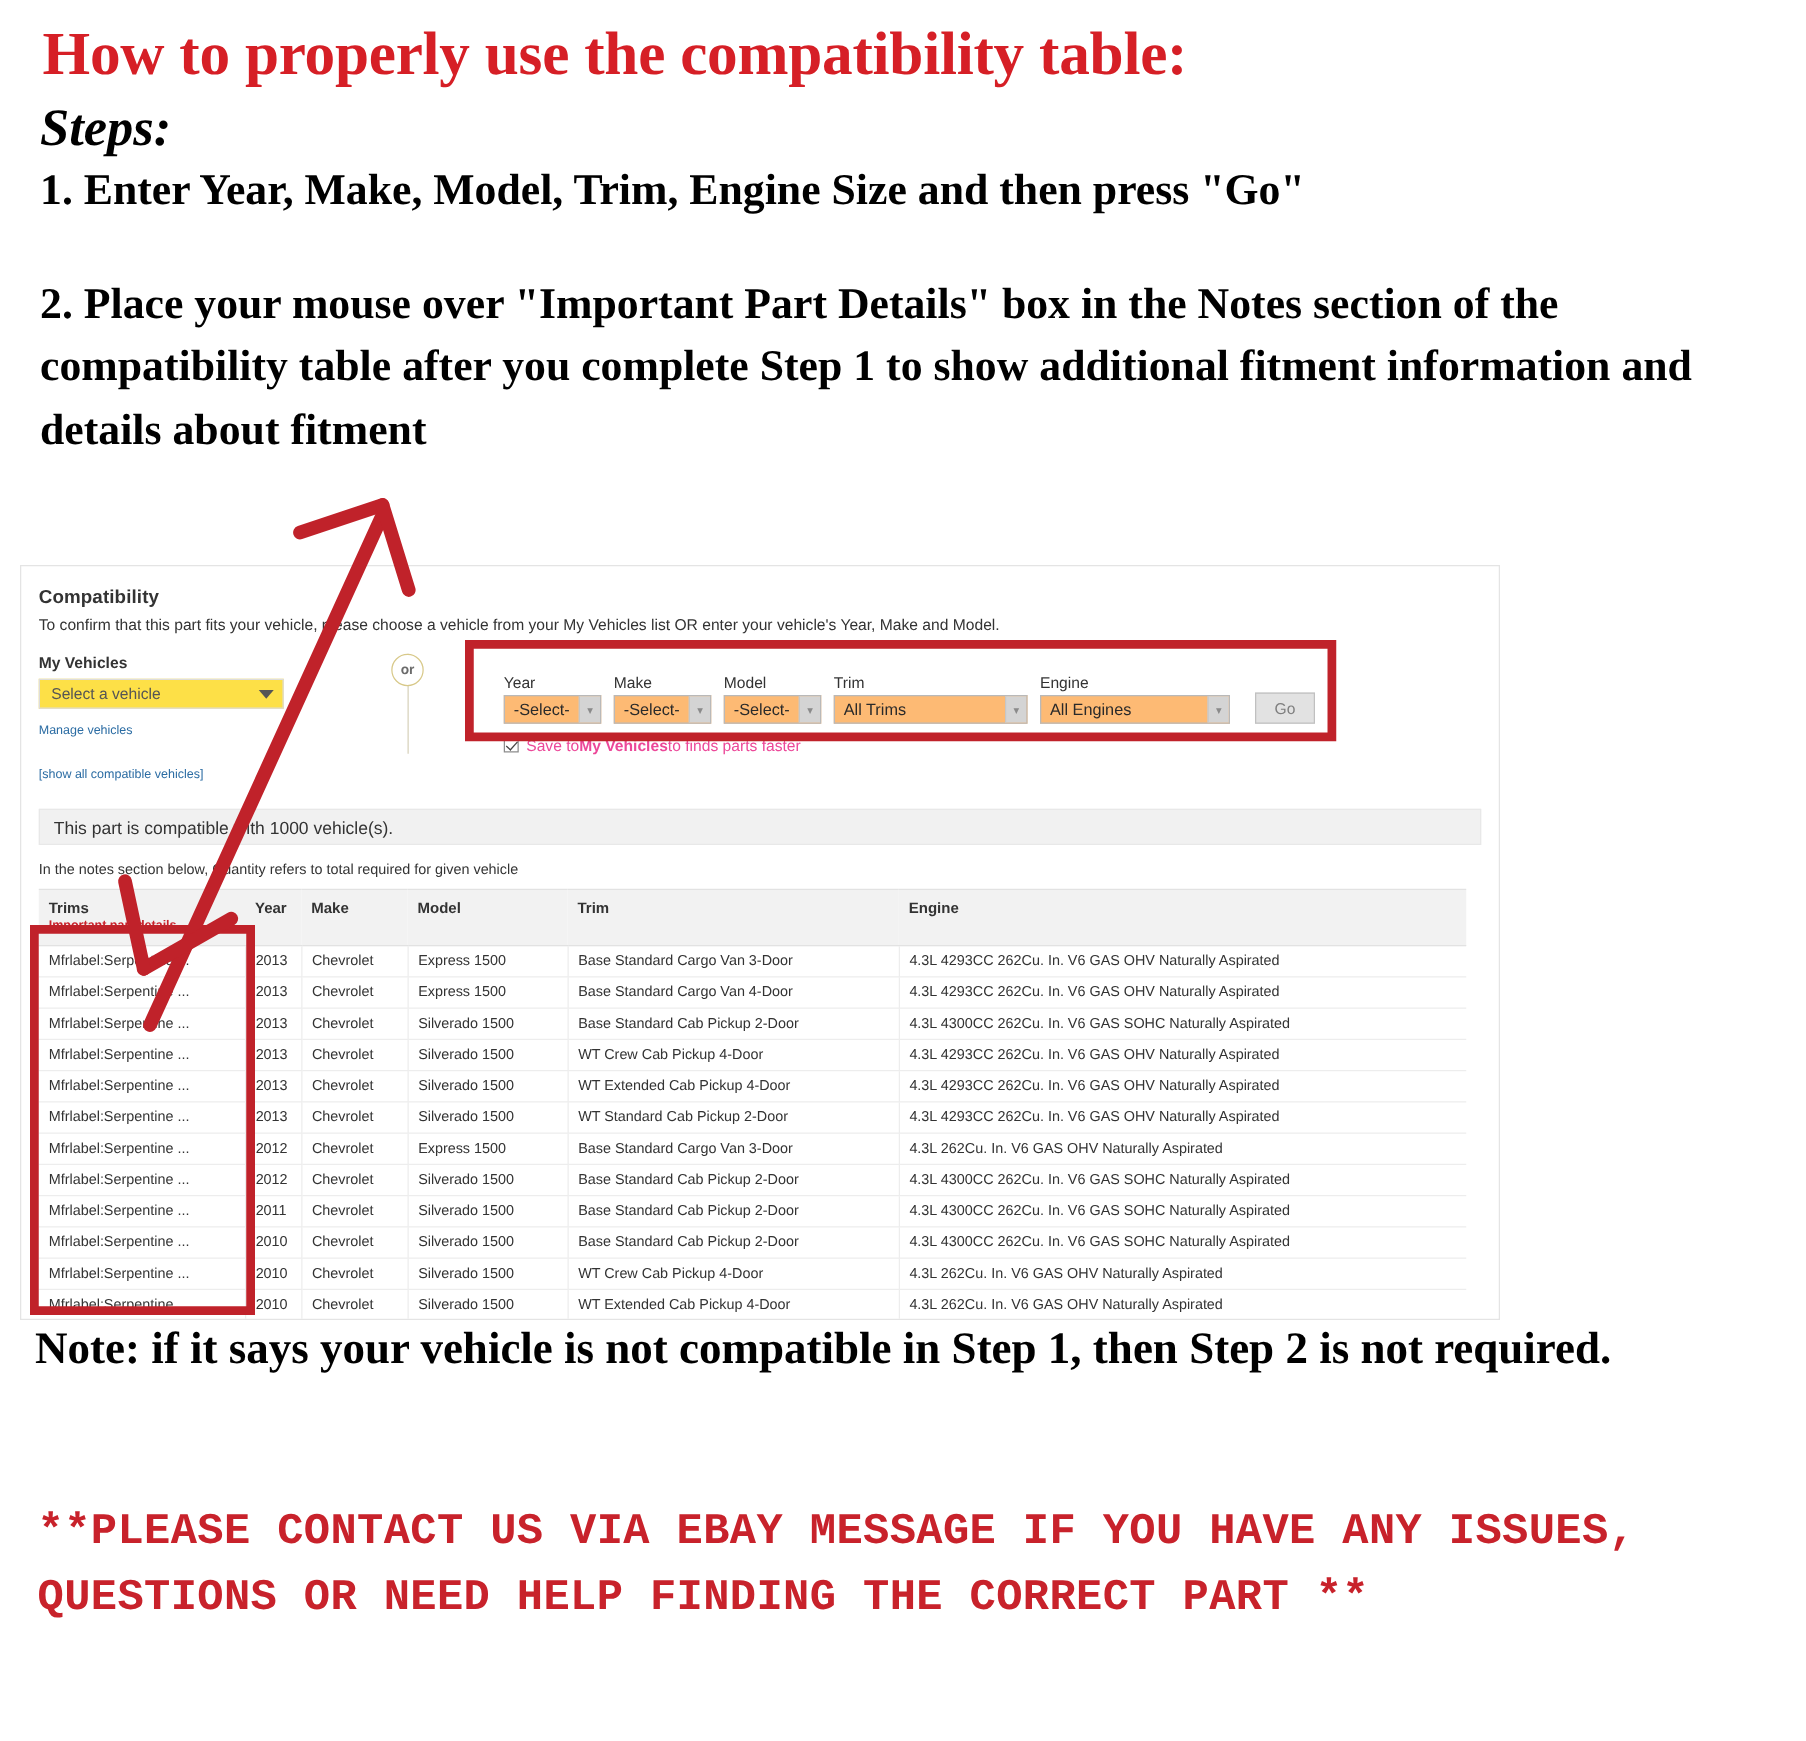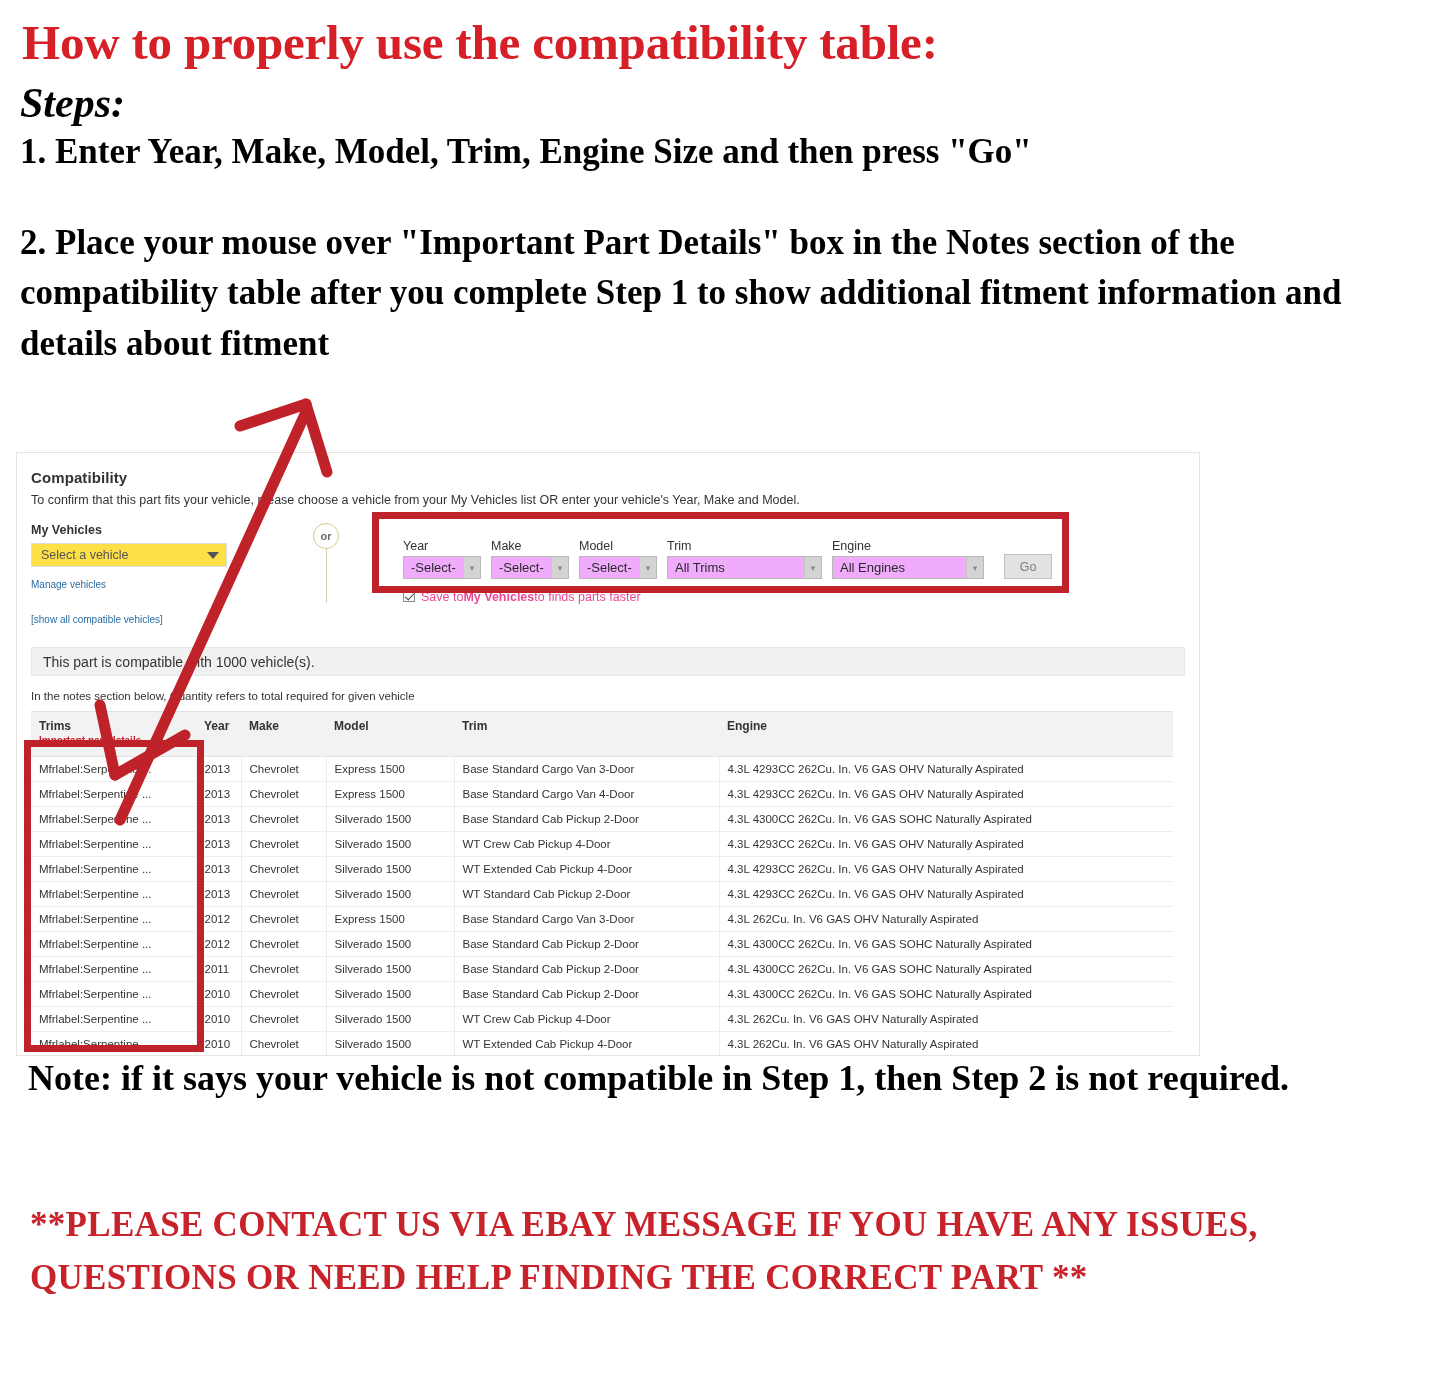--- a/index.html
+++ b/index.html
@@ -11,21 +11,21 @@
     width: 1445px;
     height: 1393px;
     position: relative;
     font-family: "Liberation Sans", sans-serif;
     overflow: hidden;
   }
 
   
   .instructions {
     position: absolute;
-    left: 0; top: 0;
+    left: 12px; top: 0;
     width: 1289px;
   }
   .headline {
     font-family: "Liberation Serif", serif;
     font-weight: bold;
     color: #d61f26;
     font-size: 49px;
     line-height: 1.0;
     margin: 18px 0 0 22px;
     letter-spacing: -0.2px;
@@ -167,21 +167,21 @@
     gap: 10px;
   }
   .field { display: flex; flex-direction: column; }
   .field-label {
     font-size: 12.5px;
     color: #333333;
     margin-bottom: 3px;
   }
   .sel {
     height: 23px;
-    background: #f0abfc;
+    background: #fdba74;
     border: 1px solid #b9b9b9;
     box-sizing: border-box;
     display: flex;
     align-items: center;
     justify-content: space-between;
     font-size: 13px;
     color: #2a2a2a;
     padding: 0 0 0 7px;
   }
   .sel .arrow {
@@ -330,21 +330,21 @@
     font-family: "Liberation Serif", serif;
     font-weight: bold;
     font-size: 36px;
     line-height: 1.45;
     color: #000000;
   }
   .contact-line {
     position: absolute;
     left: 30px; top: 1199px;
     width: 1330px;
-    font-family: Liberation Serif, serif;
+    font-family: Liberation Mono, monospace;
     font-weight: bold;
     font-size: 35px;
     line-height: 1.5;
     color: #c8222b;
     letter-spacing: 0.3px;
   }
 </style>
 </head>
 <body>
 

